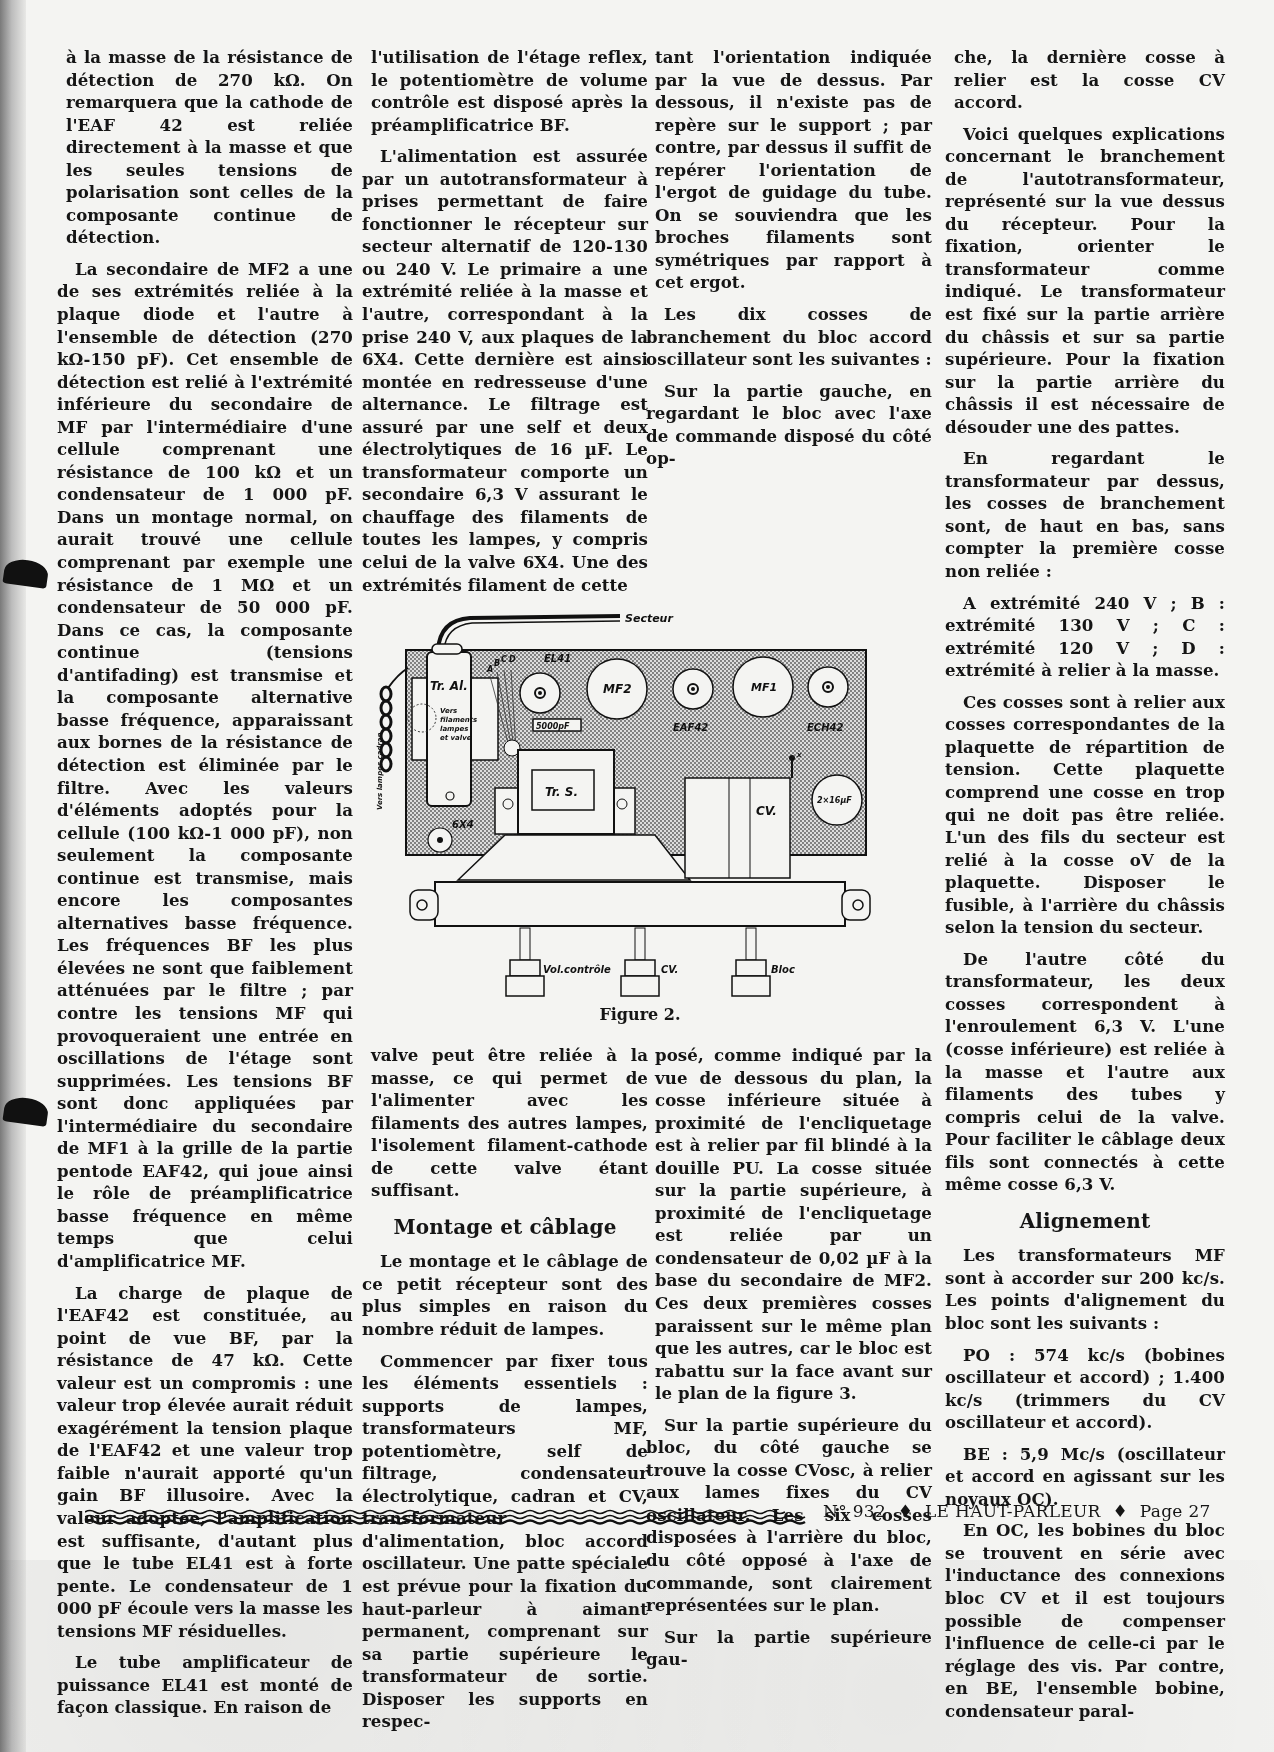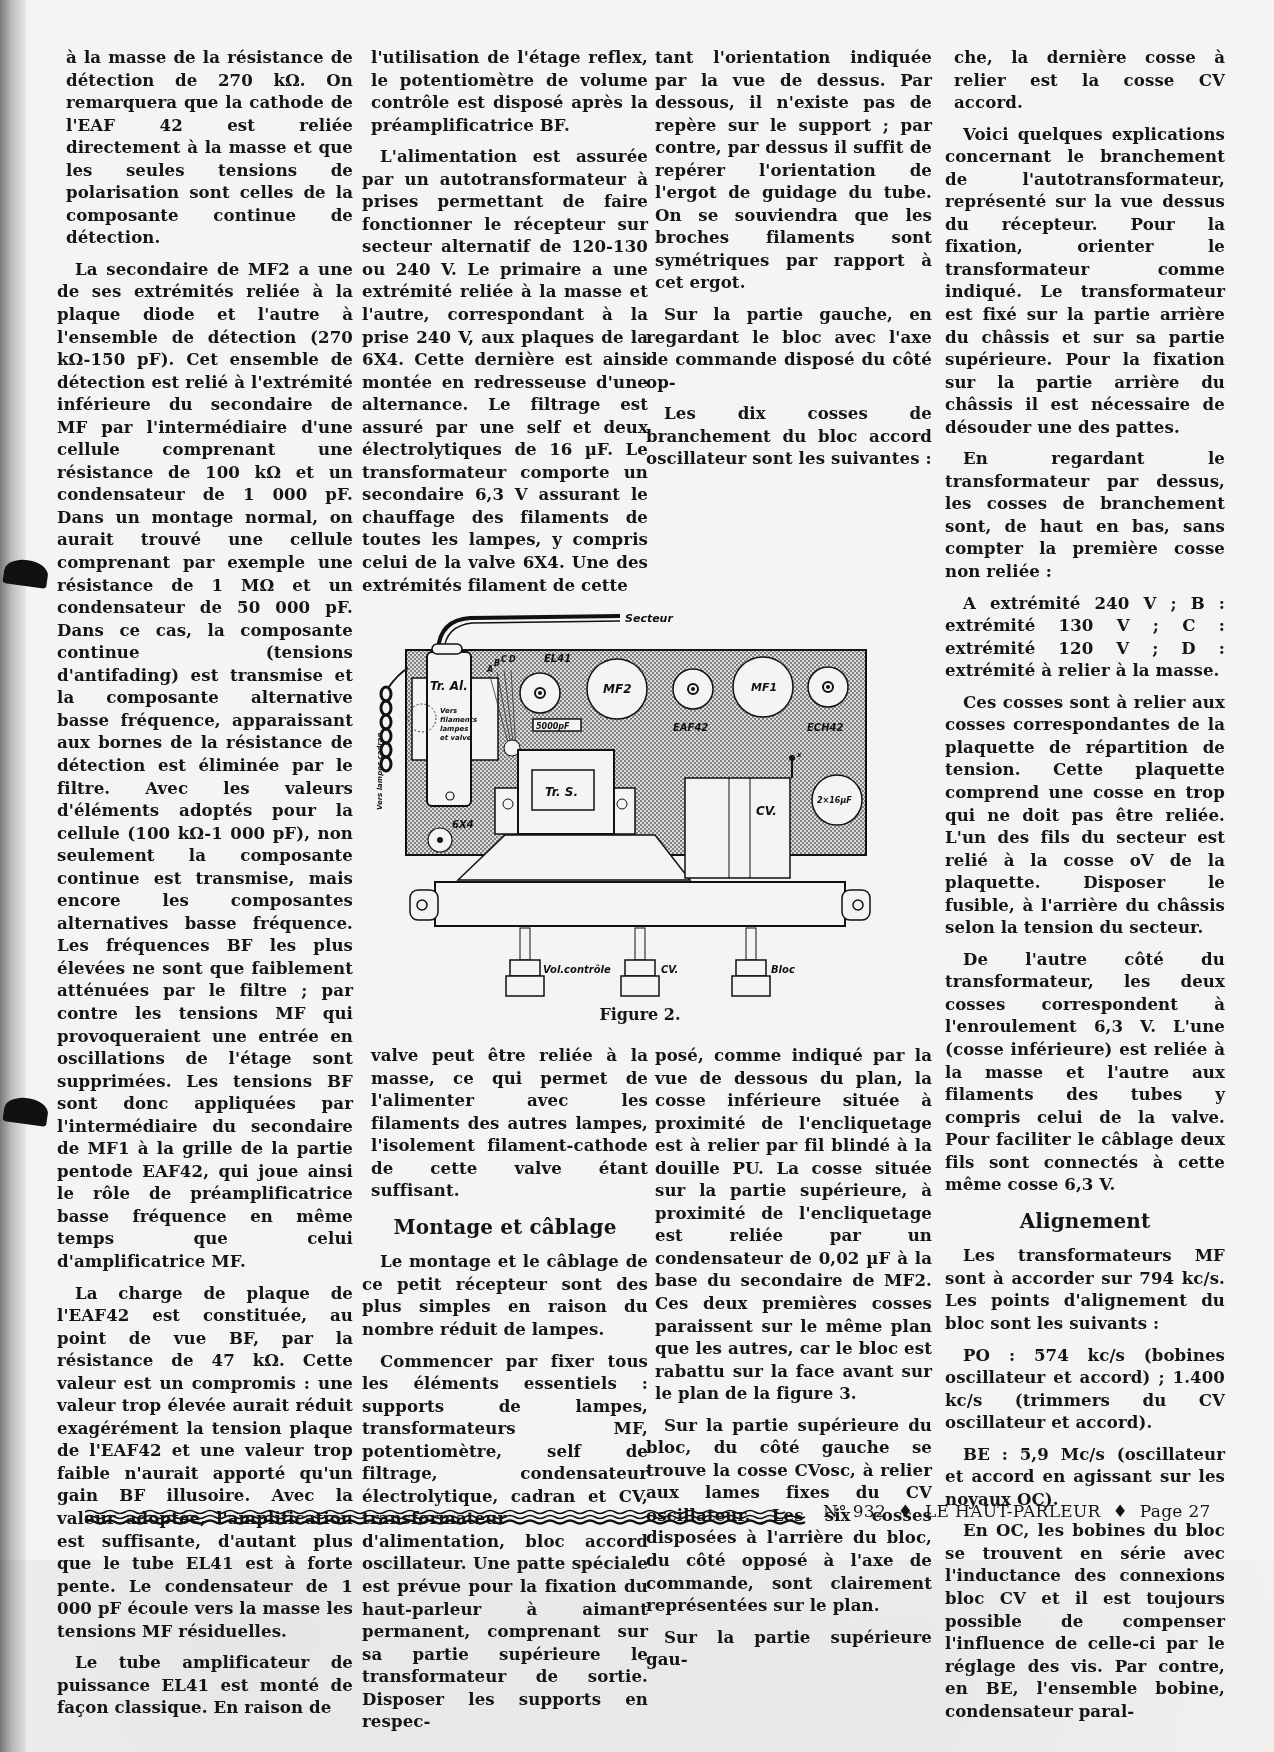--- a/index.html
+++ b/index.html
@@ -59,33 +59,33 @@
   <p>Le tube amplificateur de puissance EL41 est monté de façon classique. En raison de</p>
 </div>
 
 <div class="col" id="col2a">
   <p class="noindent">l'utilisation de l'étage reflex, le potentiomètre de volume contrôle est disposé après la préamplificatrice BF.</p>
   <p>L'alimentation est assurée par un autotransformateur à prises permettant de faire fonctionner le récepteur sur secteur alternatif de 120-130 ou 240 V. Le primaire a une extrémité reliée à la masse et l'autre, correspondant à la prise 240 V, aux plaques de la 6X4. Cette dernière est ainsi montée en redresseuse d'une alternance. Le filtrage est assuré par une self et deux électrolytiques de 16 µF. Le transformateur comporte un secondaire 6,3 V assurant le chauffage des filaments de toutes les lampes, y compris celui de la valve 6X4. Une des extrémités filament de cette</p>
 </div>
 
 <div class="col" id="col3a">
   <p class="noindent">tant l'orientation indiquée par la vue de dessus. Par dessous, il n'existe pas de repère sur le support ; par contre, par dessus il suffit de repérer l'orientation de l'ergot de guidage du tube. On se souviendra que les broches filaments sont symétriques par rapport à cet ergot.</p>
+  <p>Les dix cosses de branchement du bloc accord oscillateur sont les suivantes :</p>
   <p>Sur la partie gauche, en regardant le bloc avec l'axe de commande disposé du côté op-</p>
-  <p>Les dix cosses de branchement du bloc accord oscillateur sont les suivantes :</p>
 </div>
 
 <div class="col" id="col4">
   <p class="noindent">che, la dernière cosse à relier est la cosse CV accord.</p>
   <p>Voici quelques explications concernant le branchement de l'autotransformateur, représenté sur la vue dessus du récepteur. Pour la fixation, orienter le transformateur comme indiqué. Le transformateur est fixé sur la partie arrière du châssis et sur sa partie supérieure. Pour la fixation sur la partie arrière du châssis il est nécessaire de désouder une des pattes.</p>
   <p>En regardant le transformateur par dessus, les cosses de branchement sont, de haut en bas, sans compter la première cosse non reliée :</p>
   <p>A extrémité 240 V ; B : extrémité 130 V ; C : extrémité 120 V ; D : extrémité à relier à la masse.</p>
   <p>Ces cosses sont à relier aux cosses correspondantes de la plaquette de répartition de tension. Cette plaquette comprend une cosse en trop qui ne doit pas être reliée. L'un des fils du secteur est relié à la cosse oV de la plaquette. Disposer le fusible, à l'arrière du châssis selon la tension du secteur.</p>
   <p>De l'autre côté du transformateur, les deux cosses correspondent à l'enroulement 6,3 V. L'une (cosse inférieure) est reliée à la masse et l'autre aux filaments des tubes y compris celui de la valve. Pour faciliter le câblage deux fils sont connectés à cette même cosse 6,3 V.</p>
   <h3>Alignement</h3>
-  <p>Les transformateurs MF sont à accorder sur 794 kc/s. Les points d'alignement du bloc sont les suivants :</p>
+  <p>Les transformateurs MF sont à accorder sur 200 kc/s. Les points d'alignement du bloc sont les suivants :</p>
   <p>PO : 574 kc/s (bobines oscillateur et accord) ; 1.400 kc/s (trimmers du CV oscillateur et accord).</p>
   <p>BE : 5,9 Mc/s (oscillateur et accord en agissant sur les noyaux OC).</p>
   <p>En OC, les bobines du bloc se trouvent en série avec l'inductance des connexions bloc CV et il est toujours possible de compenser l'influence de celle-ci par le réglage des vis. Par contre, en BE, l'ensemble bobine, condensateur paral-</p>
 </div>
 
 <div id="figure">
   <svg viewBox="0 0 560 420" xmlns="http://www.w3.org/2000/svg">
     <defs>
       <pattern id="dots" width="4" height="4" patternUnits="userSpaceOnUse">
         <rect width="4" height="4" fill="#ddd"></rect>

